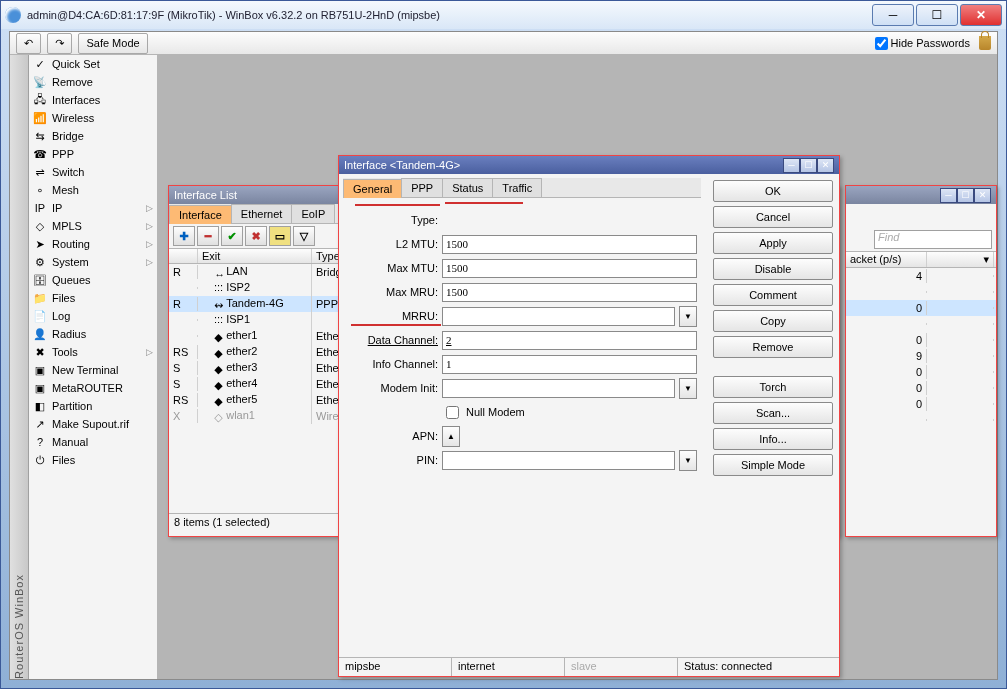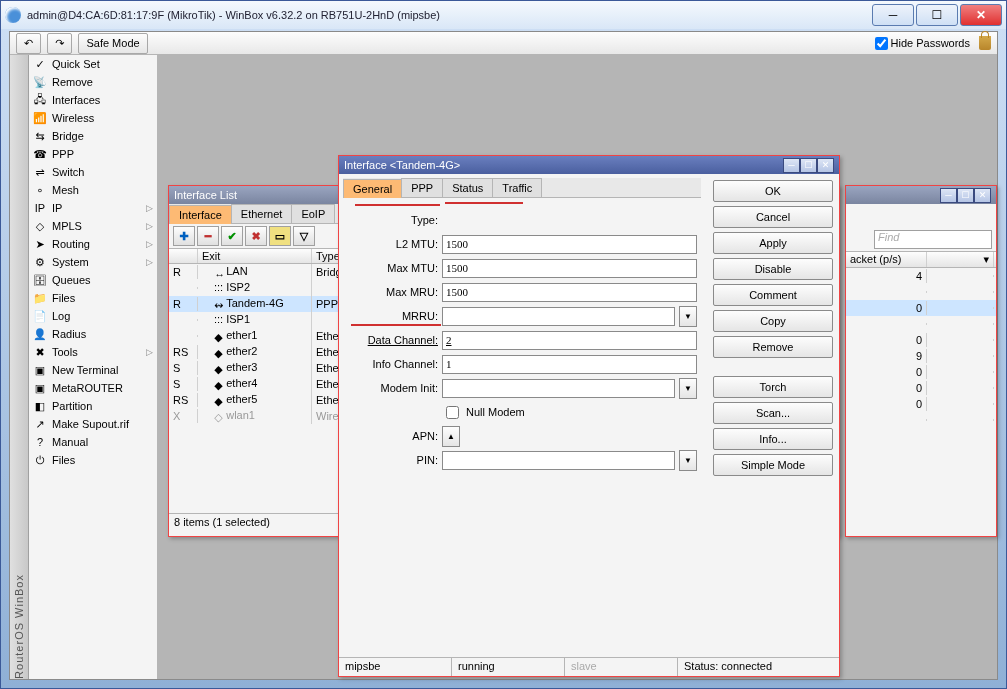--- a/index.html
+++ b/index.html
@@ -418,21 +418,21 @@
               <div class="btn">Remove</div>
               <div style="height: 10px;"></div>
               <div class="btn">Torch</div>
               <div class="btn">Scan...</div>
               <div class="btn">Info...</div>
               <div class="btn">Simple Mode</div>
             </div>
     </div>
     <div class="ifstat">
      <div>mipsbe</div>
-     <div>running</div>
+     <div>internet</div>
      <div style="color:#aaa">slave</div>
      <div style="width:auto;flex:1;text-align:left;border:none">Status: connected</div>
     </div>
    </div>
 
   </div>
  </div>
 </div>
 
 </body></html>

